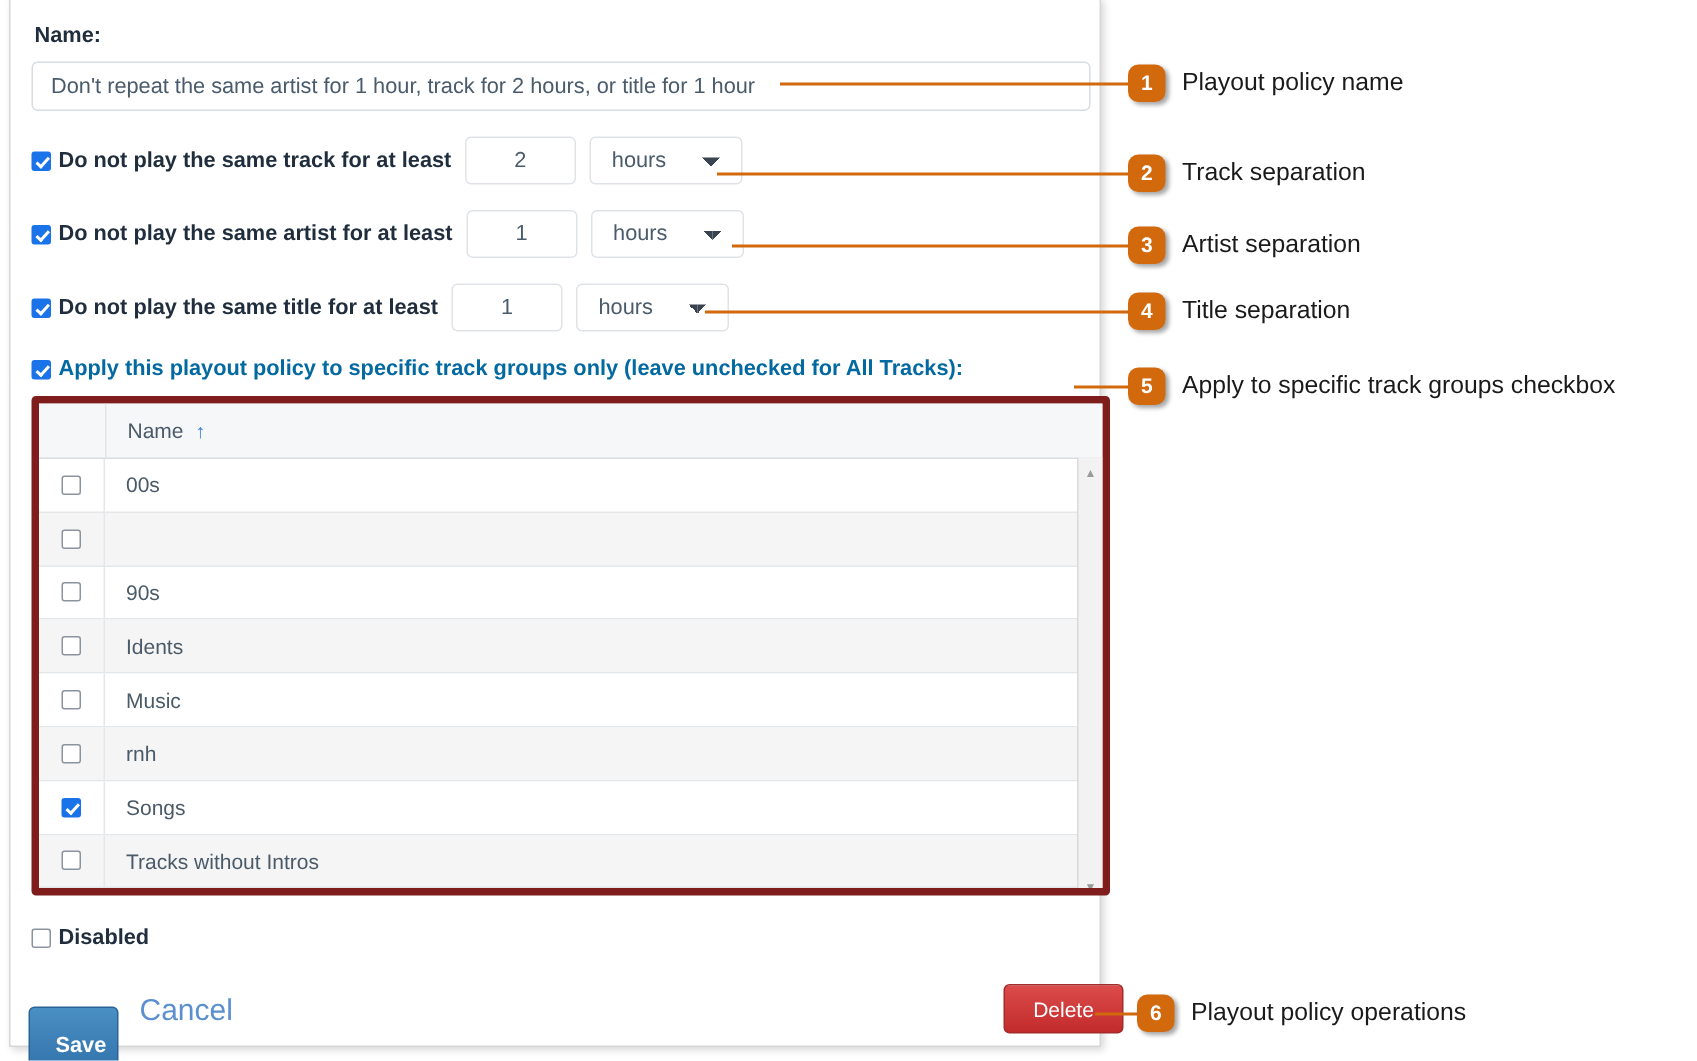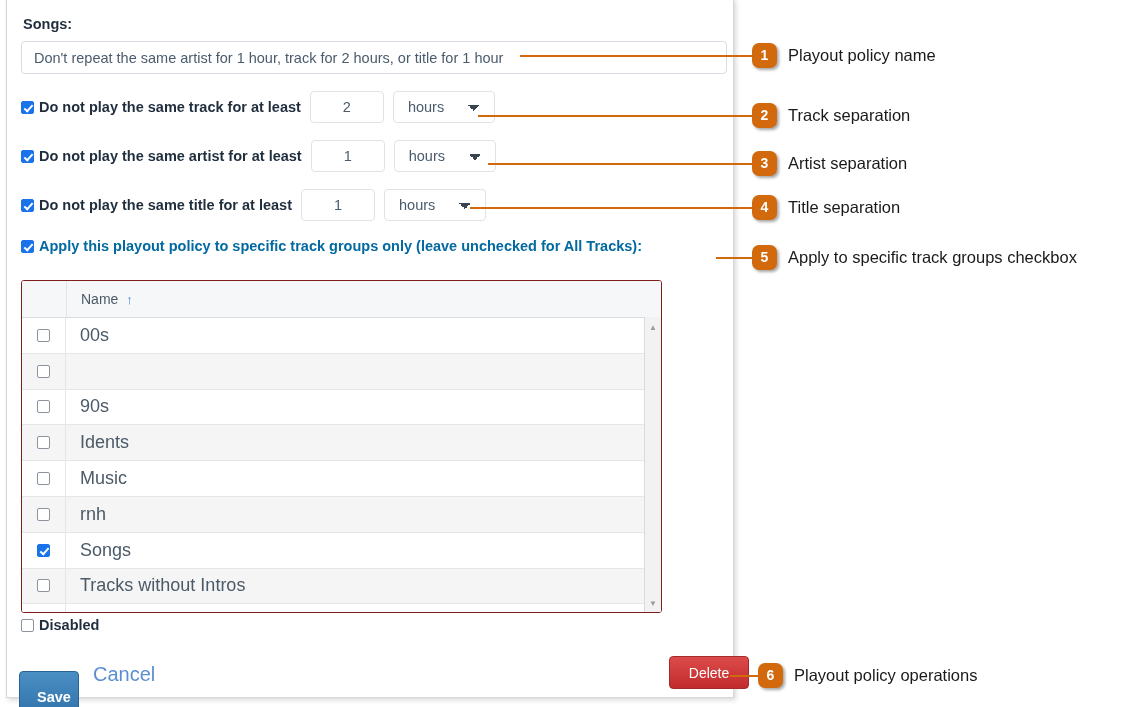--- a/index.html
+++ b/index.html
@@ -171,28 +171,27 @@
     font-weight: bold;
     color: #0369a1;
     white-space: nowrap;
   }
 
   
   .grid {
     position: absolute;
     left: 14px;
     top: 266px;
-    width: 641px;
+    width: 719px;
     height: 333px;
     box-sizing: border-box;
-    border: 1px solid #7f1d1d;
+    border: 5px solid #7f1d1d;
     border-radius: 3px;
     background: #ffffff;
     overflow: hidden;
-    margin-top: 16px;
   }
 
   .grid-head {
     display: flex;
     height: 36px;
     background: #f6f7f8;
     border-bottom: 1px solid #d9dde1;
   }
   .grid-head .col-check {
     width: 44px;
@@ -235,21 +234,21 @@
     display: flex;
     align-items: center;
     justify-content: center;
     border-right: 1px solid #e4e7ea;
     height: 100%;
     box-sizing: border-box;
   }
   .grow .gc-name {
     flex: 1;
     padding-left: 14px;
-    font-size: 18px;
+    font-size: 14px;
     color: #4b5a68;
   }
   .grow.empty { border-bottom: none; }
 
   .grid-scroll {
     position: absolute;
     right: 0;
     top: 36px;
     width: 17px;
     height: 296px;
@@ -362,21 +361,21 @@
   }
 </style>
 </head>
 <body>
 
 <div id="root">
 
   <div class="panel">
     <div class="panel-inner">
 
-      <div class="name-label">Songs:</div>
+      <div class="name-label">Name:</div>
       <input class="name-input" type="text" value="Don't repeat the same artist for 1 hour, track for 2 hours, or title for 1 hour" style="">
 
       <div class="rule-row r1">
         <input type="checkbox" class="cb" checked="" style="">
         <span class="rule-label">Do not play the same track for at least</span>
         <input type="text" class="num-input" value="2" style="">
         <select class="unit-select">
           <option>hours</option>
         </select>
       </div>

